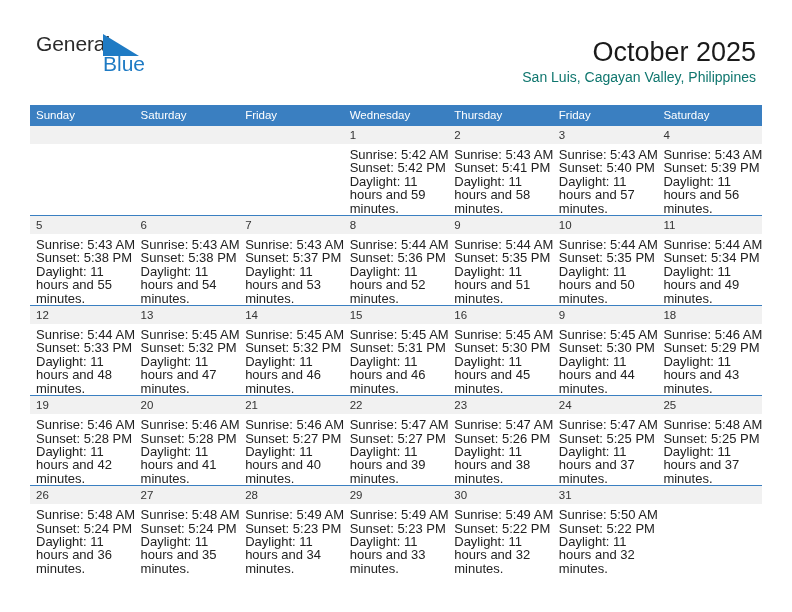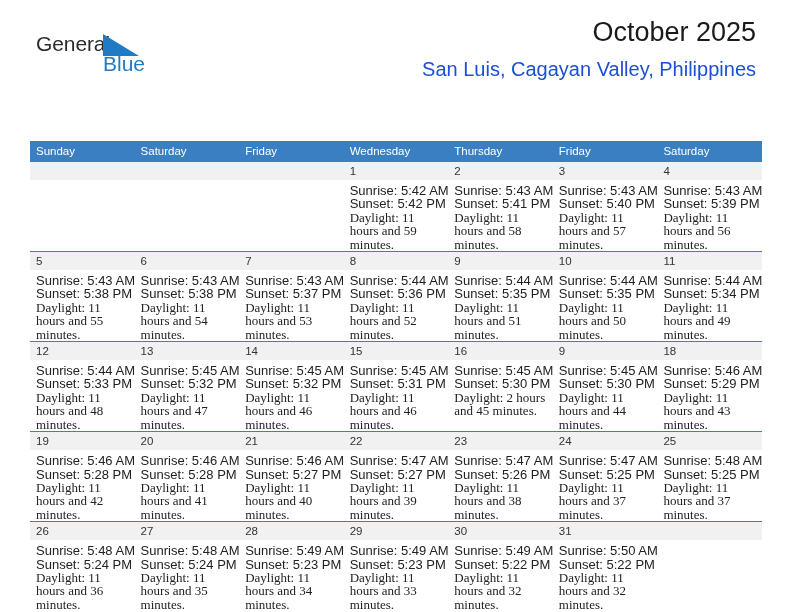--- a/index.html
+++ b/index.html
@@ -55,47 +55,46 @@
   }
   .logo-tri-svg {
     position: absolute;
     left: 67px;
     top: 2px;
   }
 
   .title-block {
     position: absolute;
     right: 36px;
-    top: 16px;
+    top: 36px;
     text-align: right;
   }
   .cal-title {
     font-size: 27px;
     font-weight: normal;
     color: #1a1a1a;
     line-height: 32px;
     white-space: nowrap;
   }
   .cal-subtitle {
-    margin-top: 12px;
-    font-size: 20px;
-    color: #1d4ed8;
+    margin-top: 0;
+    font-size: 14px;
+    color: #0f766e;
     line-height: 18px;
     white-space: nowrap;
   }
 
   
   .calendar {
     position: absolute;
     left: 30px;
     top: 105px;
     width: 732px;
     border-collapse: collapse;
     table-layout: fixed;
-    margin-top: 36px;
   }
   .calendar th {
     background: #3a7fc1;
     color: #ffffff;
     font-size: 11.5px;
     font-weight: normal;
     text-align: left;
     padding: 4px 0 4px 6px;
     height: 13px;
     line-height: 13px;
@@ -127,21 +126,20 @@
     padding: 4px 6px 0 6px;
     font-size: 13px;
     line-height: 13.4px;
     color: #222222;
   }
   .details div {
     white-space: nowrap;
   }
   .details .daylight {
     white-space: normal;
-    font-family: Liberation Serif, serif;
   }
 </style>
 </head>
 <body>
 
 <div class="page">
 
   <div class="header">
 
     <div class="logo">
@@ -303,21 +301,21 @@
               <div>Sunrise: 5:45 AM</div>
               <div>Sunset: 5:31 PM</div>
               <div class="daylight">Daylight: 11 hours and 46 minutes.</div>
             </div>
           </td>
           <td>
             <div class="daynum">16</div>
             <div class="details">
               <div>Sunrise: 5:45 AM</div>
               <div>Sunset: 5:30 PM</div>
-              <div class="daylight">Daylight: 2 hours and 45 minutes.</div>
+              <div class="daylight">Daylight: 11 hours and 45 minutes.</div>
             </div>
           </td>
           <td>
             <div class="daynum">9</div>
             <div class="details">
               <div>Sunrise: 5:45 AM</div>
               <div>Sunset: 5:30 PM</div>
               <div class="daylight">Daylight: 11 hours and 44 minutes.</div>
             </div>
           </td>

